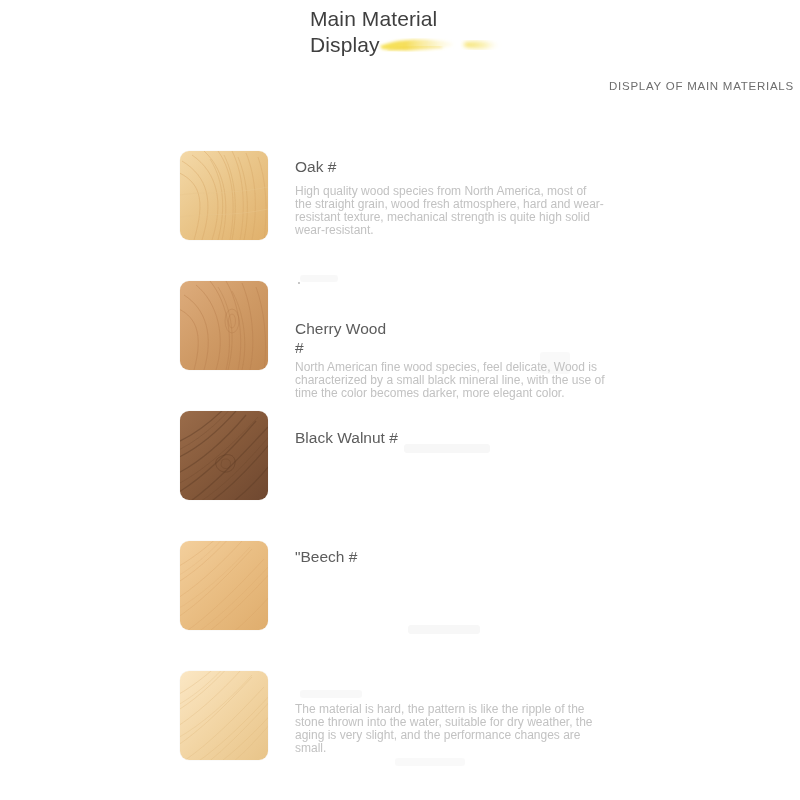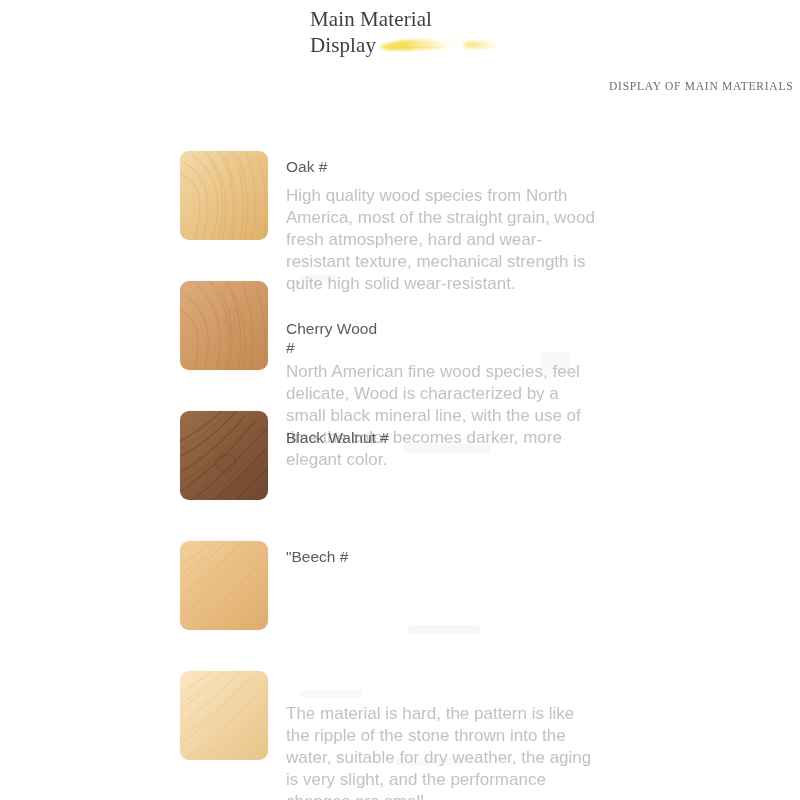--- a/index.html
+++ b/index.html
@@ -22,21 +22,20 @@
     height: 800px;
     background: #fff;
   }
 
   
   .header {
     position: absolute;
     left: 310px;
     top: 6px;
     width: 420px;
-    font-family: Liberation Serif, serif;
   }
   .title {
     font-size: 21px;
     line-height: 26px;
     color: #3f3f3f;
     font-weight: 400;
     width: 150px;
     position: relative;
     z-index: 2;
     letter-spacing: 0.1px;
@@ -80,34 +79,34 @@
     border-radius: 9px;
     overflow: hidden;
     box-shadow: 0 0 0 0.5px rgba(0,0,0,0.04);
   }
   .swatch .grain {
     position: absolute;
     inset: 0;
   }
   .text-col {
     position: absolute;
-    left: 286px;
+    left: 295px;
     top: 0;
     width: 310px;
   }
   .mat-title {
     font-size: 15.5px;
     line-height: 19px;
     color: #5c5c5c;
     font-weight: 400;
     white-space: pre-line;
   }
   .mat-desc {
-    font-size: 17px;
-    line-height: 22px;
+    font-size: 12px;
+    line-height: 13px;
     color: #c2c2c2;
     margin-top: 9px;
   }
 
   
   .row-oak .text-col    { top: 6px; }
   .row-cherry .text-col { top: 38px; }
   .row-cherry .mat-desc { margin-top: 4px; }
   .row-walnut .text-col { top: 17px; }
   .row-walnut .mat-desc { margin-top: 14px; }

